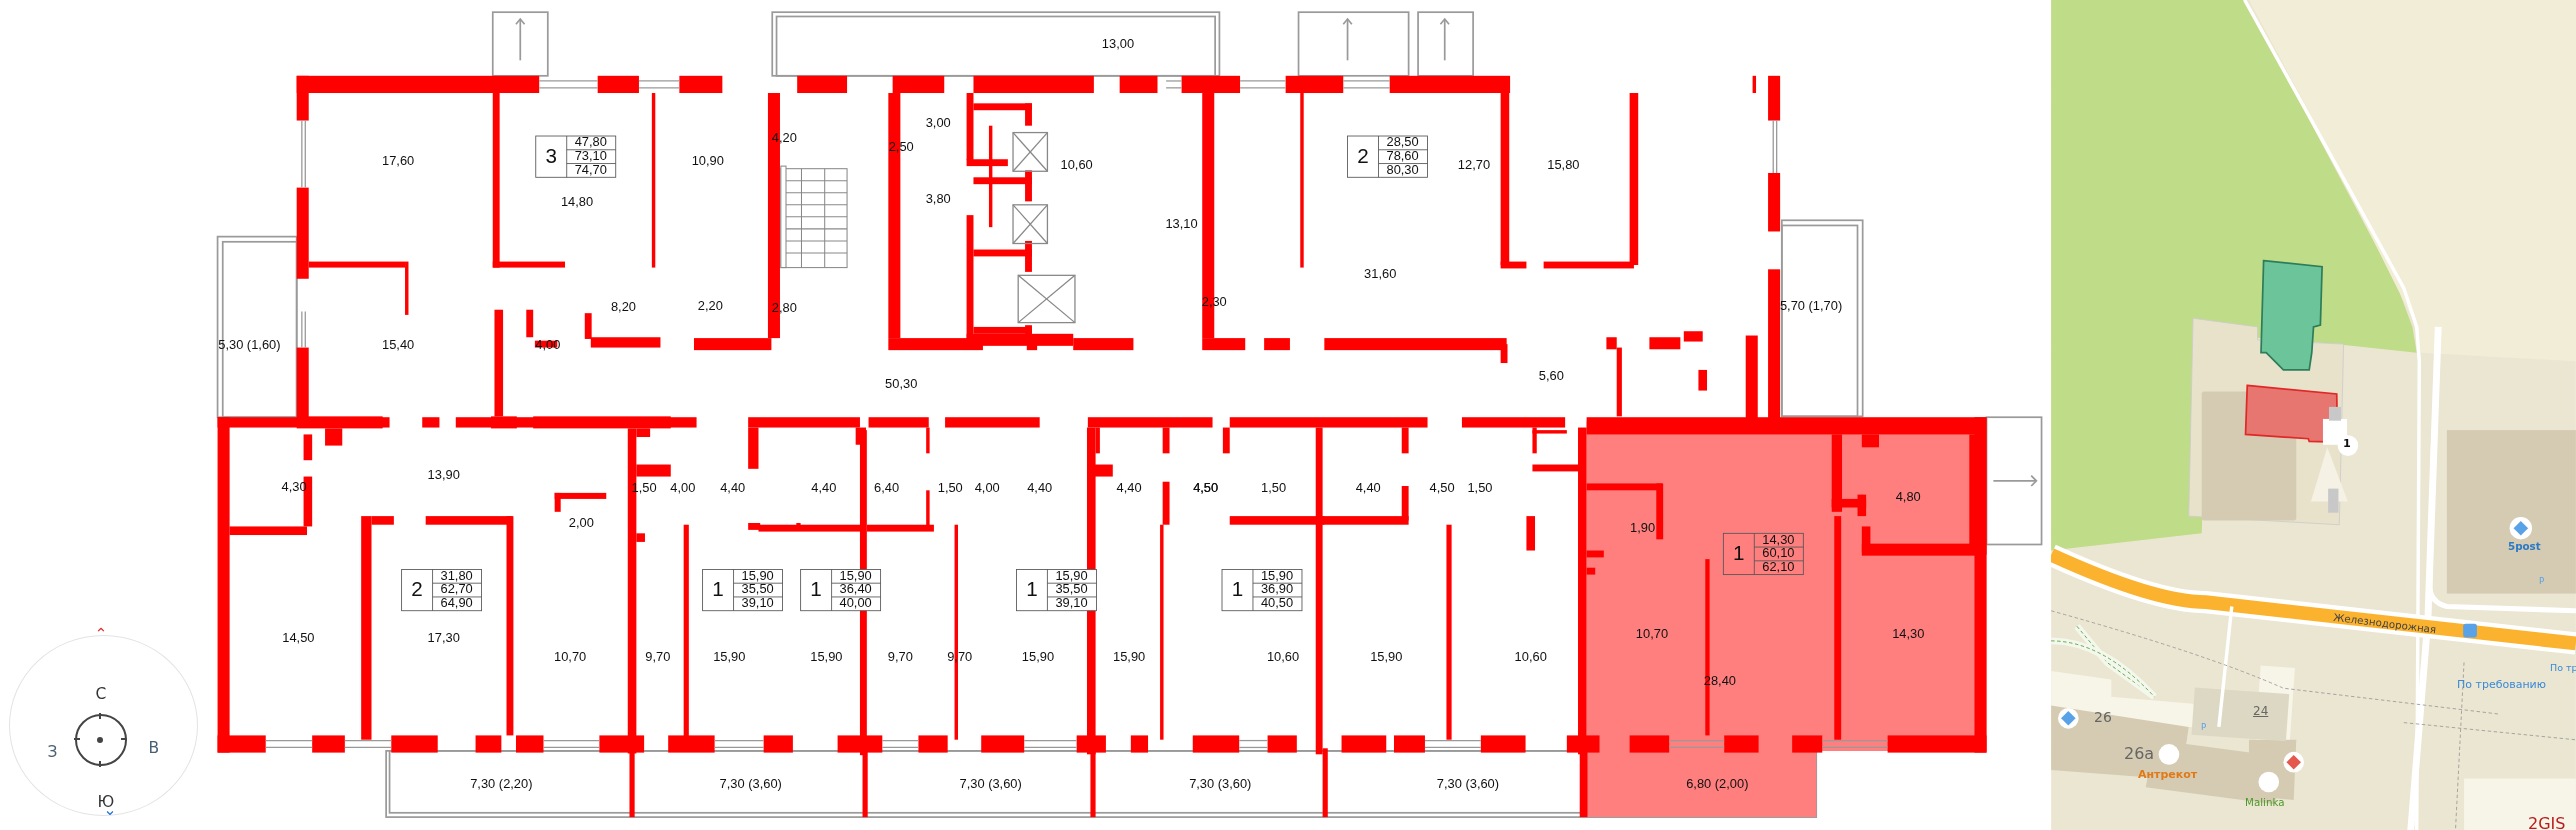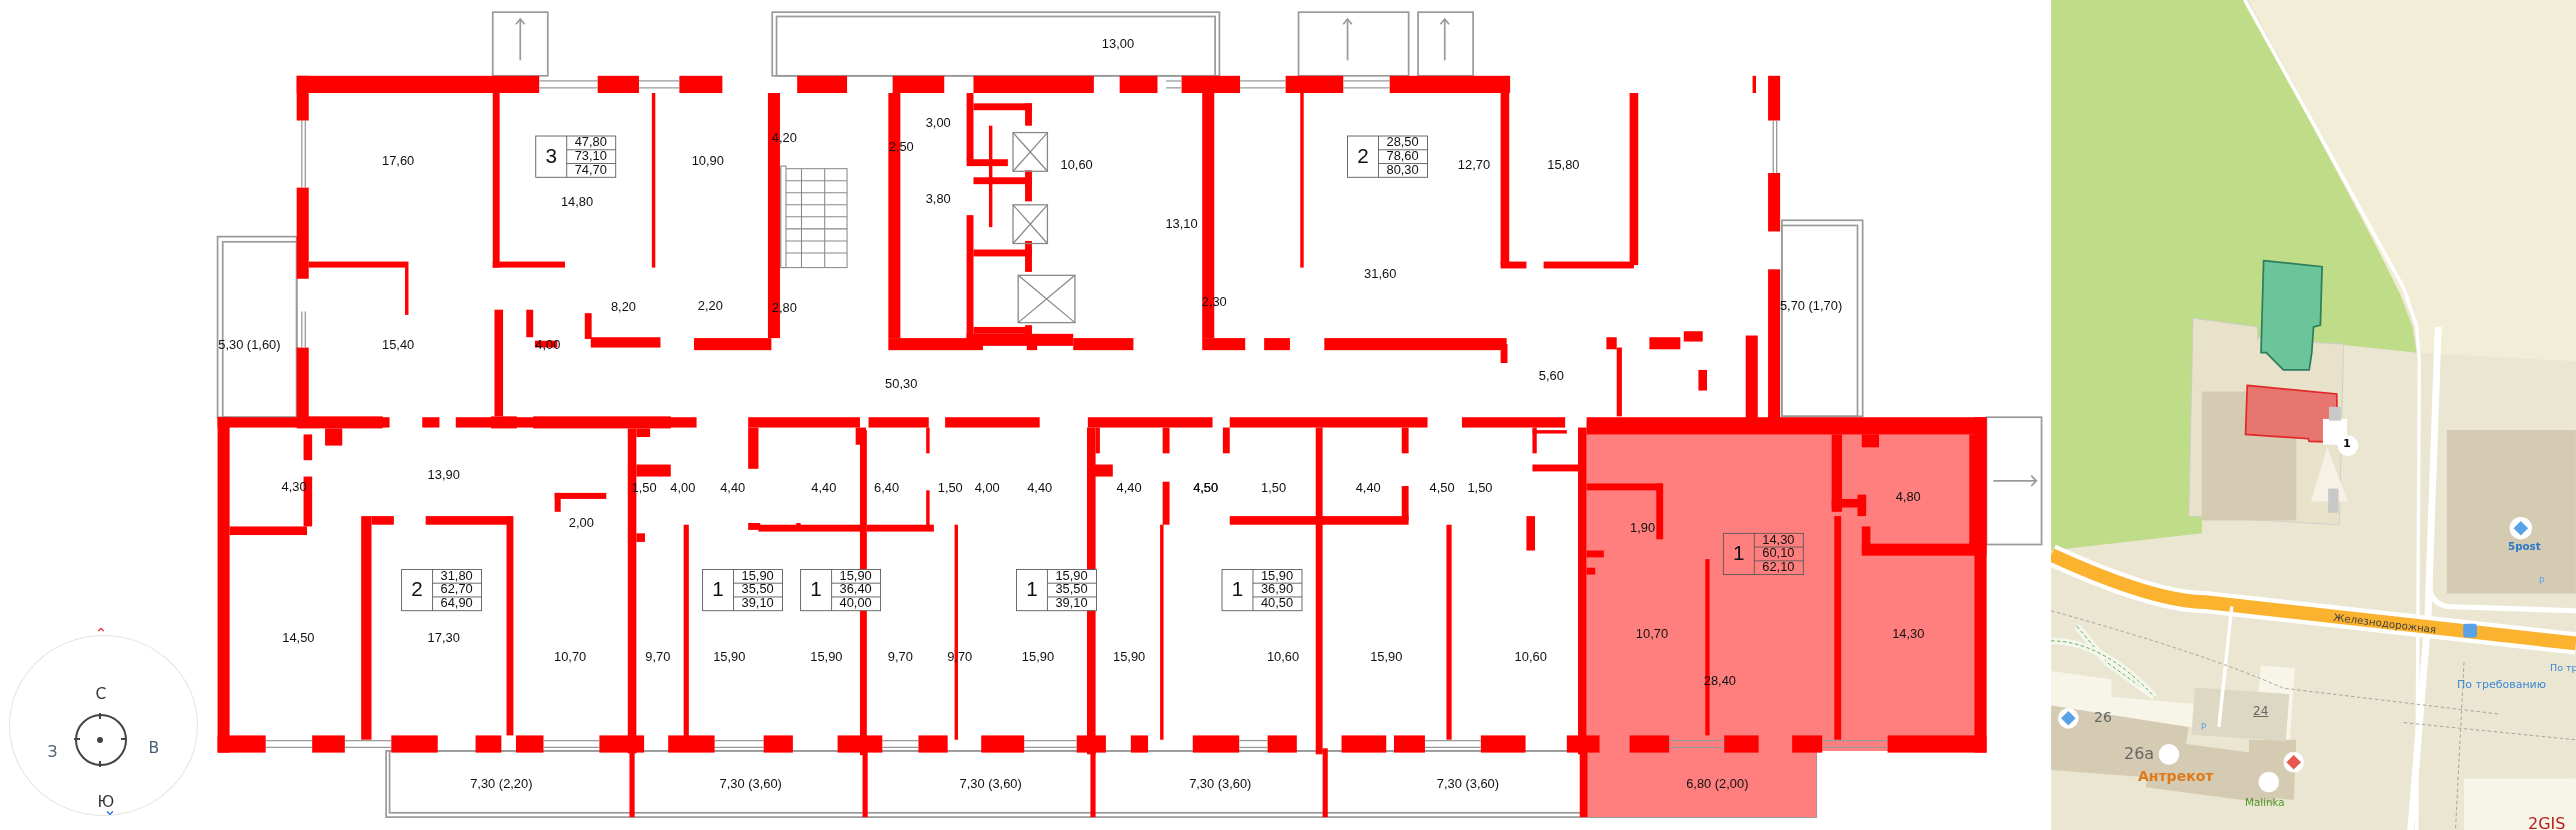--- a/index.html
+++ b/index.html
@@ -533,21 +533,21 @@
       <rect x="276" y="880" width="12" height="12" fill="#e5584d" transform="rotate(45 282 886)"></rect>
     <circle cx="546" cy="614" r="13" fill="#fff"></circle>
       <rect x="540" y="608" width="12" height="12" fill="#5aa2e8" transform="rotate(45 546 614)"></rect>
     <rect x="479" y="725" width="16" height="16" rx="3" fill="#5aa2e8"></rect>
   </svg>
   <div class="maptxt" style="left:292px;top:437px;font-size:11.2px;font-weight:bold;color:#111;">1</div>
   <div class="maptxt" style="left:282px;top:617px;font-size:10.3px;color:#444;transform:rotate(7deg);">Железнодорожная</div>
   <div class="maptxt" style="left:406px;top:678px;font-size:11px;color:#3a8ad6;">По требованию</div>
   <div class="maptxt" style="left:499px;top:662px;font-size:9.5px;color:#3a8ad6;">По тре</div>
   <div class="maptxt" style="left:457px;top:540px;font-size:10.3px;color:#2b79c9;font-weight:bold;">5post</div>
-  <div class="maptxt" style="left:87px;top:768px;font-size:14px;color:#e07a18;font-weight:bold;">Антрекот</div>
+  <div class="maptxt" style="left:87px;top:768px;font-size:11px;color:#e07a18;font-weight:bold;">Антрекот</div>
   <div class="maptxt" style="left:194px;top:796px;font-size:10.3px;color:#4c9a2a;text-align:center;">Malinka</div>
   <div class="maptxt" style="left:43px;top:709px;font-size:14px;color:#666;">26</div>
   <div class="maptxt" style="left:73px;top:716px;font-size:16px;color:#666;margin-top:28px;">26а</div>
   <div class="maptxt" style="left:202px;top:704px;font-size:12px;color:#666;text-decoration:underline;">24</div>
   <div class="maptxt" style="left:150px;top:722px;font-size:8.6px;color:#5aa2e8;">P</div>
   <div class="maptxt" style="left:488px;top:576px;font-size:8.6px;color:#5aa2e8;">P</div>
   <div class="maptxt" style="left:477px;top:814px;font-size:16px;font-weight:normal;color:#b91c1c;">2GIS</div>
 </div>
 
 

